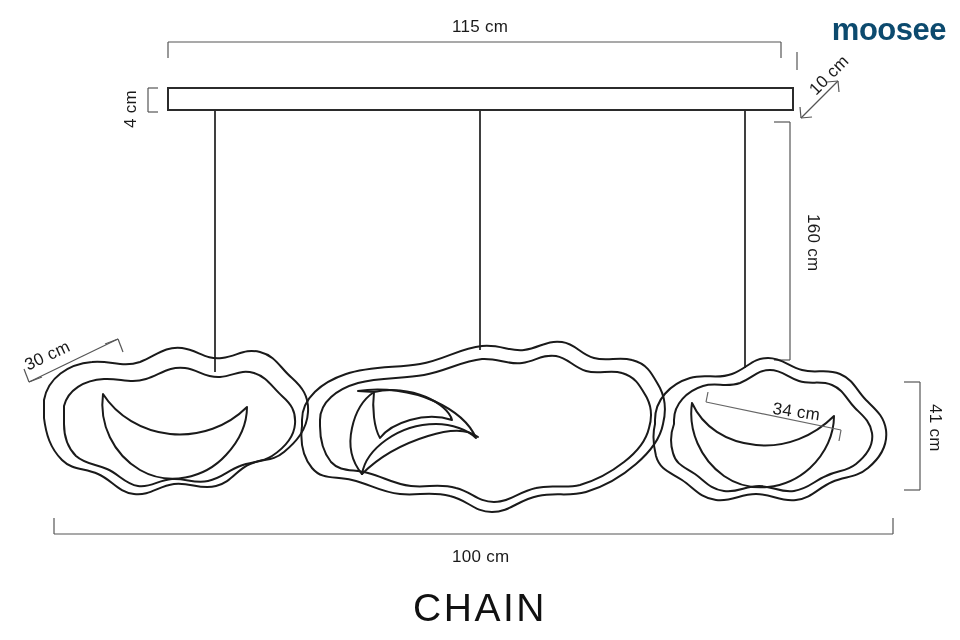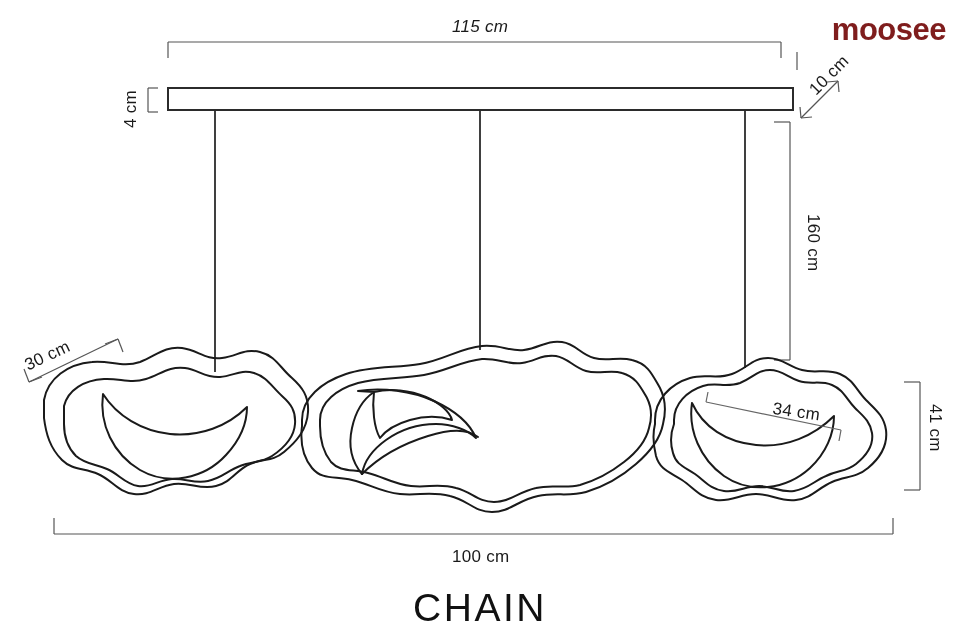--- a/index.html
+++ b/index.html
@@ -29,21 +29,21 @@
     display: block;
   }
   .brand {
     position: absolute;
     right: 14px;
     top: 14px;
     font-family: "Liberation Sans", sans-serif;
     font-weight: bold;
     font-size: 31px;
     letter-spacing: -0.5px;
-    color: #7f1d1d;
+    color: #0c4a6e;
     line-height: 1;
     user-select: none;
   }
   .product-title {
     position: absolute;
     left: 0;
     top: 588px;
     width: 960px;
     text-align: center;
     font-family: "Liberation Sans", sans-serif;
@@ -292,21 +292,21 @@
     <g stroke="#555" stroke-width="1.2" fill="none">
       <line x1="54" y1="534" x2="893" y2="534"></line>
       <line x1="54" y1="534" x2="54" y2="518"></line>
       <line x1="893" y1="534" x2="893" y2="518"></line>
     </g>
 
   </svg>
 
   <div class="brand">moosee</div>
 
-  <div class="dim-label" style="left:452px; top:18px;font-style:italic;">115 cm</div>
+  <div class="dim-label" style="left:452px; top:18px;">115 cm</div>
 
   <div class="dim-label rot-ccw" style="left:122px; top:128px;">4 cm</div>
 
   <div class="dim-label rot-d45" style="left:806px; top:86px;">10 cm</div>
 
   <div class="dim-label rot-cw" style="left:822px; top:214px;">160 cm</div>
 
   <div class="dim-label rot-d25" style="left:22px; top:358px;">30 cm</div>
 
   <div class="dim-label rot-d8" style="left:774px; top:400px;">34 cm</div>

